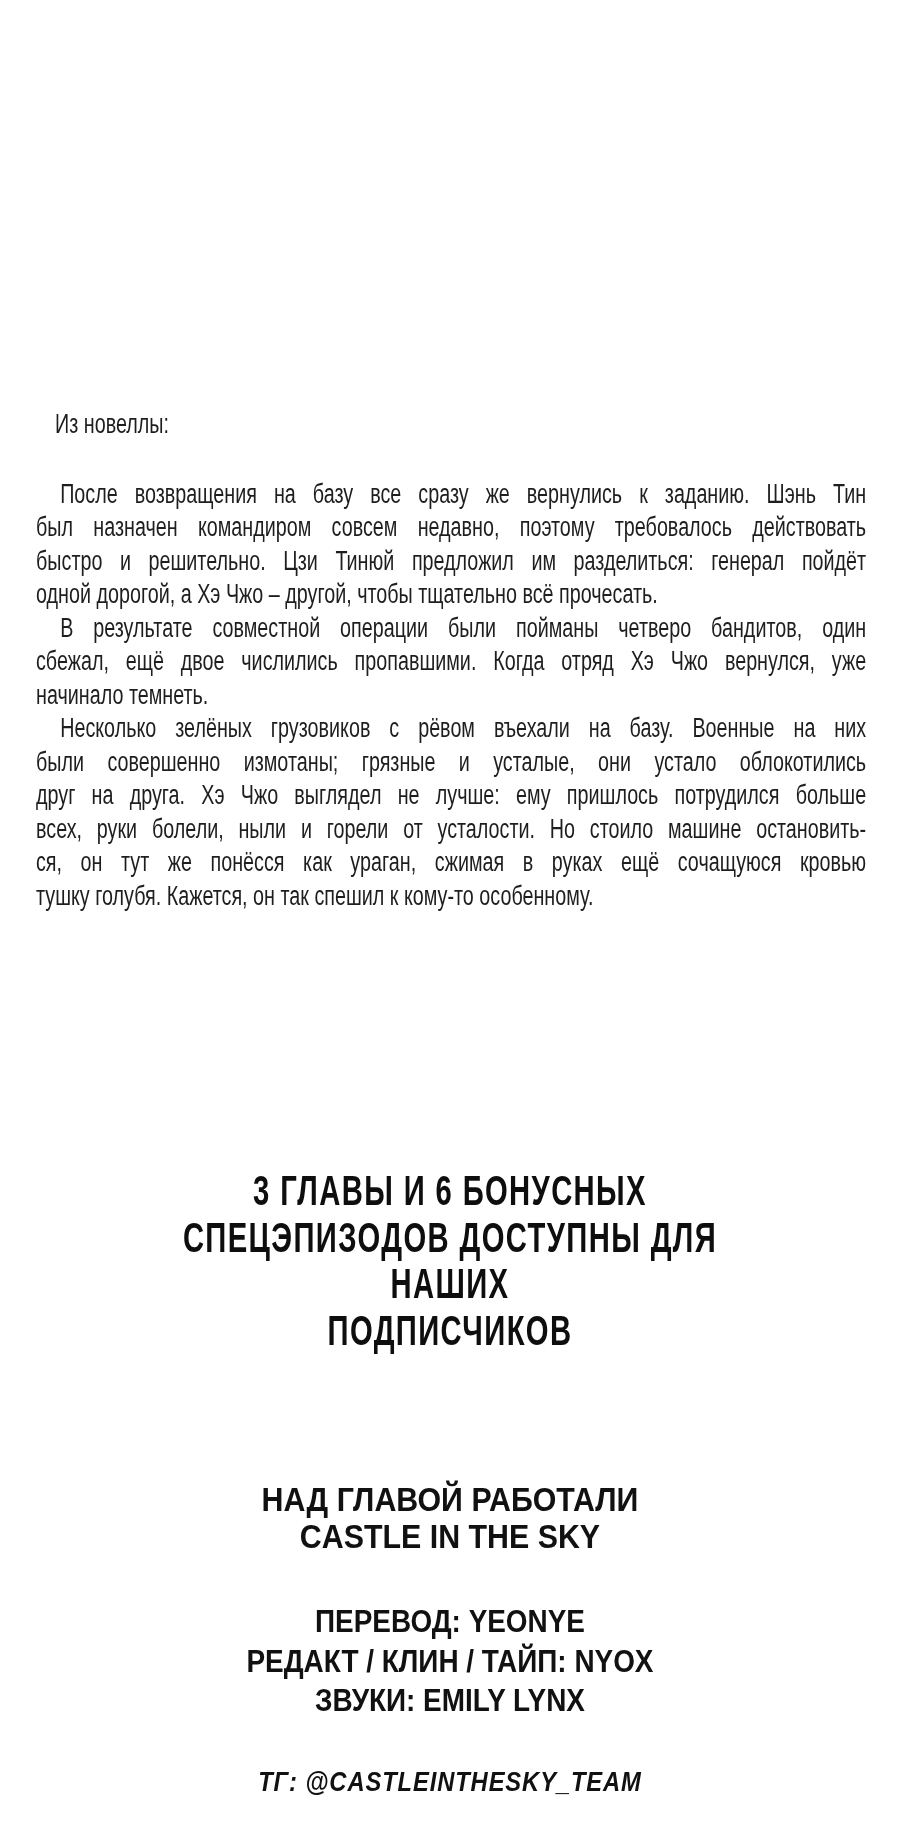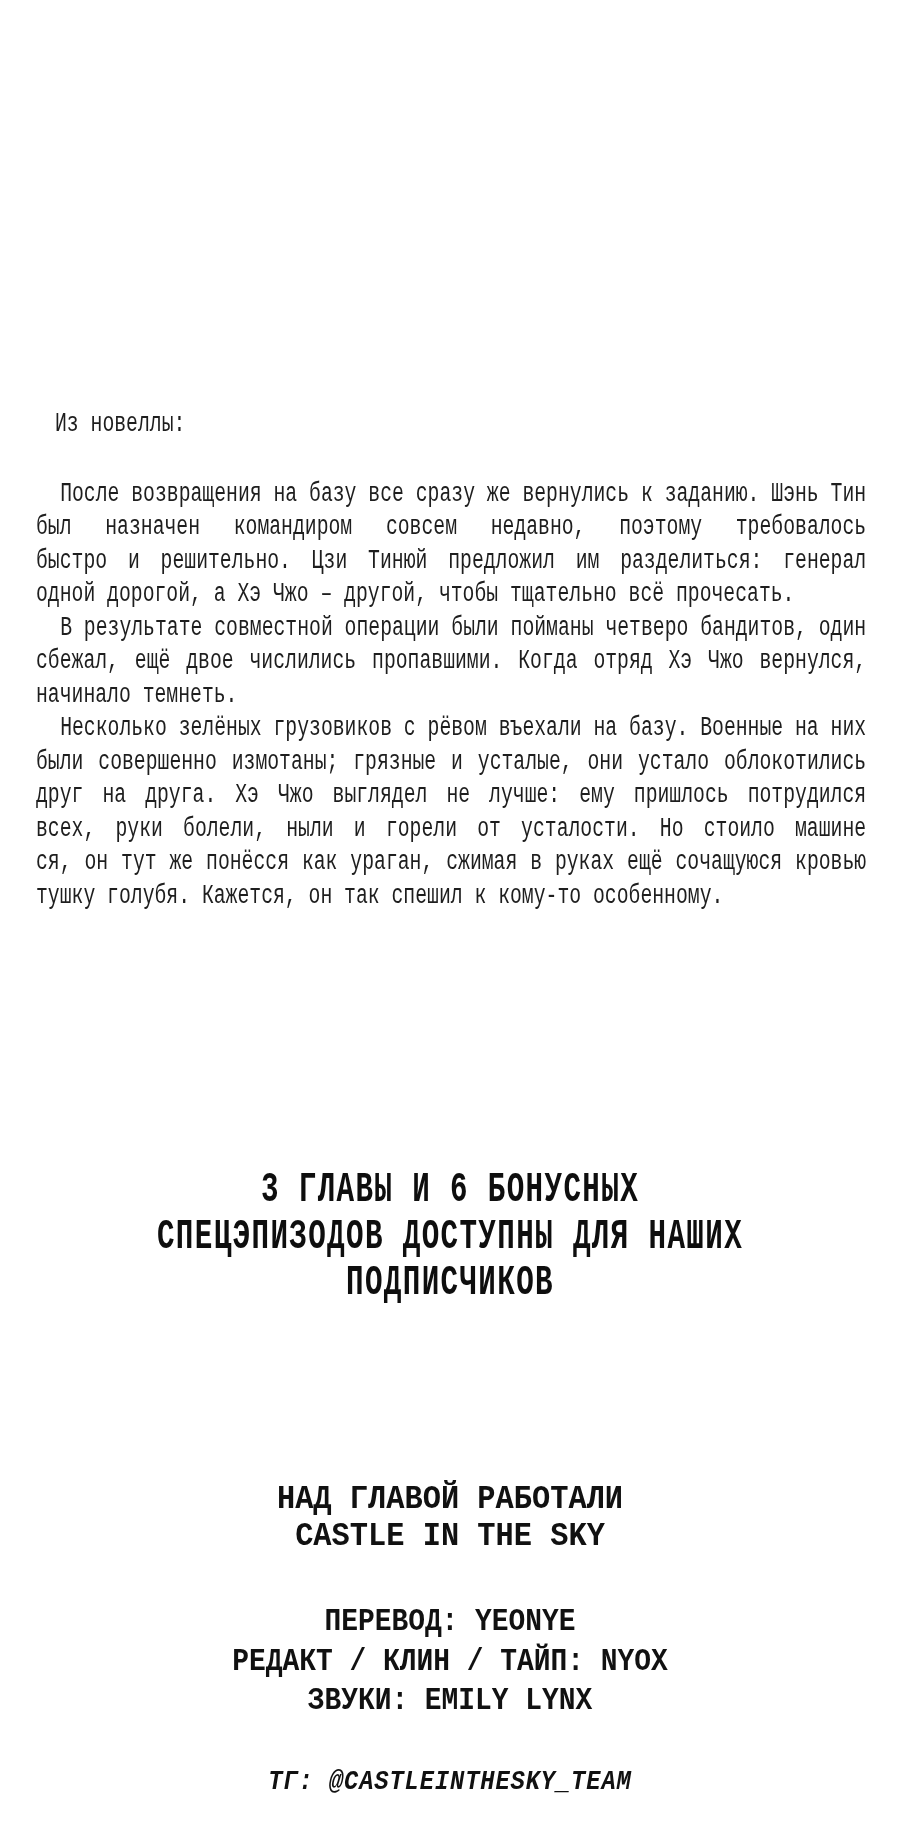--- a/index.html
+++ b/index.html
@@ -6,21 +6,21 @@
     margin: 0;
     padding: 0;
     background: #ffffff;
   }
   .page {
     position: relative;
     width: 900px;
     height: 1823px;
     background: #ffffff;
     overflow: hidden;
-    font-family: Liberation Mono, monospace;
+    font-family: Liberation Sans, sans-serif;
     color: #1c1c1c;
   }
 
   
   .excerpt {
     position: absolute;
     left: 36px;
     top: 408px;
     width: 1135px;
     transform: scaleX(0.7314);

